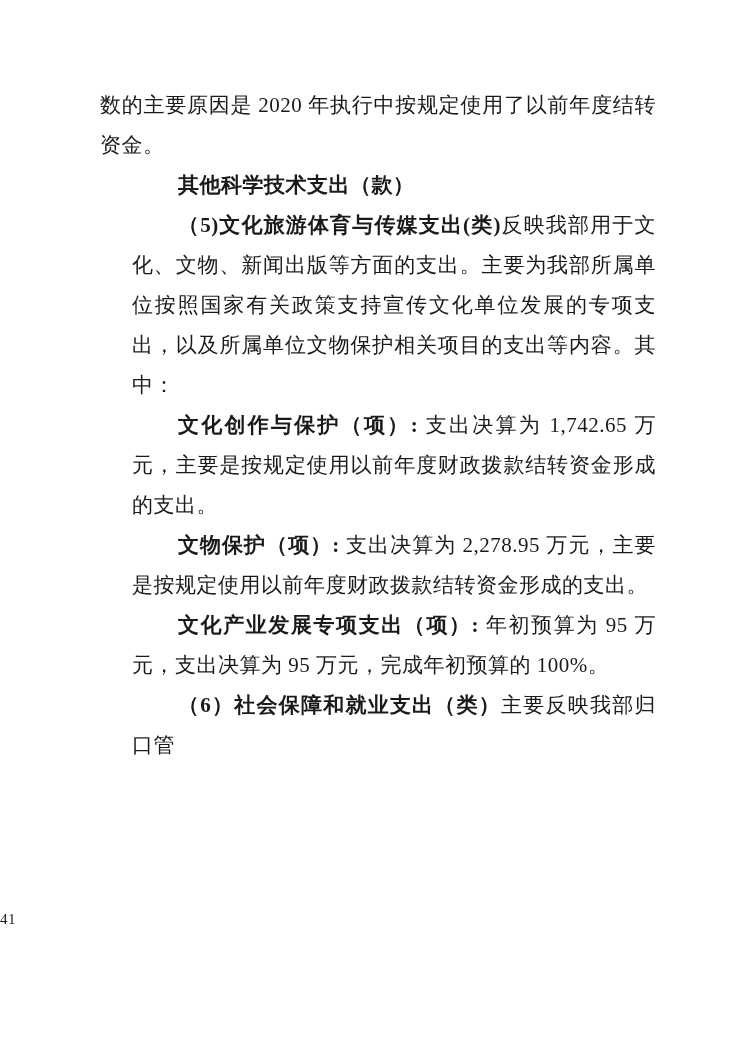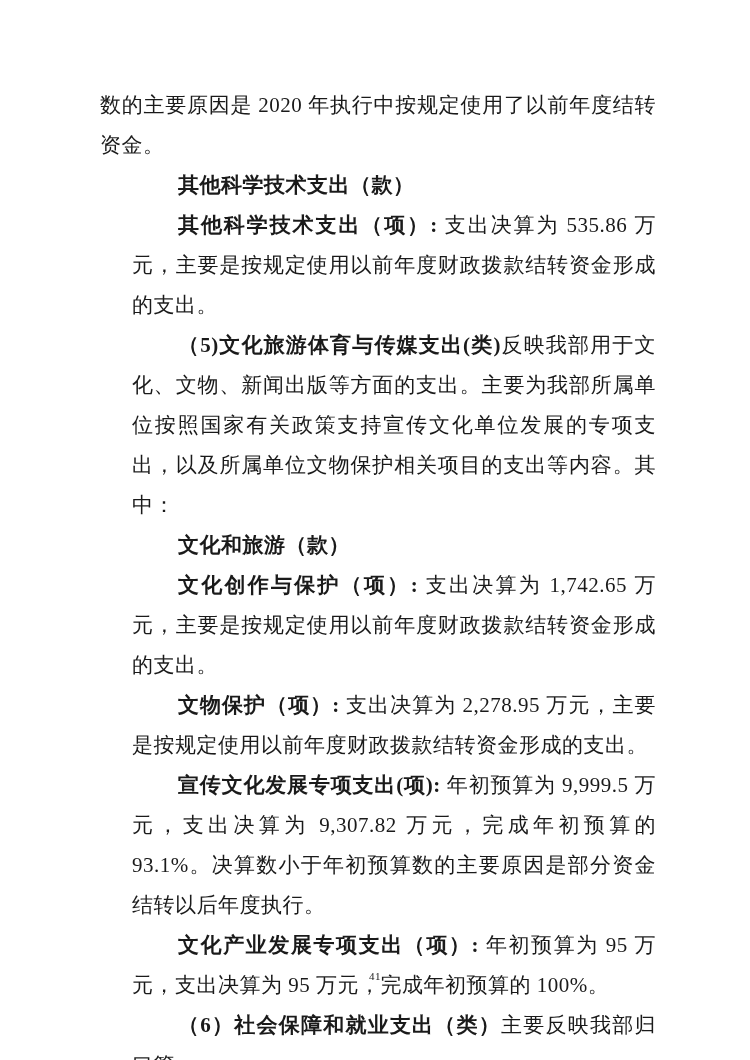--- a/index.html
+++ b/index.html
@@ -33,39 +33,36 @@
   }
   .para.indent {
     text-indent: 46px;
     margin-left: 32px;
   }
   .seg-bold {
     font-weight: bold;
   }
   .page-number {
     position: absolute;
-    top: 970px;
+    top: 911px;
     left: 0;
     width: 100%;
-    text-align: center;
-    font-size: 11px;
+    text-align: left;
+    font-size: 15px;
     color: #1a1a1a;
     letter-spacing: 0.5px;
   }
 </style>
 </head>
 <body>
 
 <div class="page" style="background: rgb(255, 255, 255); border-radius: 14px;">
   <div class="doc-content" id="doc-body" style="color: rgb(26, 26, 26);">
       <p class="para"><span>数的主要原因是 2020 年执行中按规定使用了以前年度结转资金。</span></p>
       <p class="para indent"><span class="seg-bold">其他科学技术支出（款）</span></p>
-      <p class="para indent"><span class="seg-bold">其他科学技术支出（项）: </span><span>支出决算为 535.86 万元，主要是按规定使用以前年度财政拨款结转资金形成的支出。</span></p>
       <p class="para indent"><span class="seg-bold">（5)文化旅游体育与传媒支出(类)</span><span>反映我部用于文化、文物、新闻出版等方面的支出。主要为我部所属单位按照国家有关政策支持宣传文化单位发展的专项支出，以及所属单位文物保护相关项目的支出等内容。其中：</span></p>
-      <p class="para indent"><span class="seg-bold">文化和旅游（款）</span></p>
       <p class="para indent"><span class="seg-bold">文化创作与保护（项）: </span><span>支出决算为 1,742.65 万元，主要是按规定使用以前年度财政拨款结转资金形成的支出。</span></p>
       <p class="para indent"><span class="seg-bold">文物保护（项）: </span><span>支出决算为 2,278.95 万元，主要是按规定使用以前年度财政拨款结转资金形成的支出。</span></p>
-      <p class="para indent"><span class="seg-bold">宣传文化发展专项支出(项): </span><span>年初预算为 9,999.5 万元，支出决算为 9,307.82 万元，完成年初预算的 93.1%。决算数小于年初预算数的主要原因是部分资金结转以后年度执行。</span></p>
       <p class="para indent"><span class="seg-bold">文化产业发展专项支出（项）: </span><span>年初预算为 95 万元，支出决算为 95 万元，完成年初预算的 100%。</span></p>
       <p class="para indent"><span class="seg-bold">（6）社会保障和就业支出（类）</span><span>主要反映我部归口管</span></p>
     </div>
   <div class="page-number" style="color: rgb(26, 26, 26);">41</div>
 </div>
 
 </body></html>

